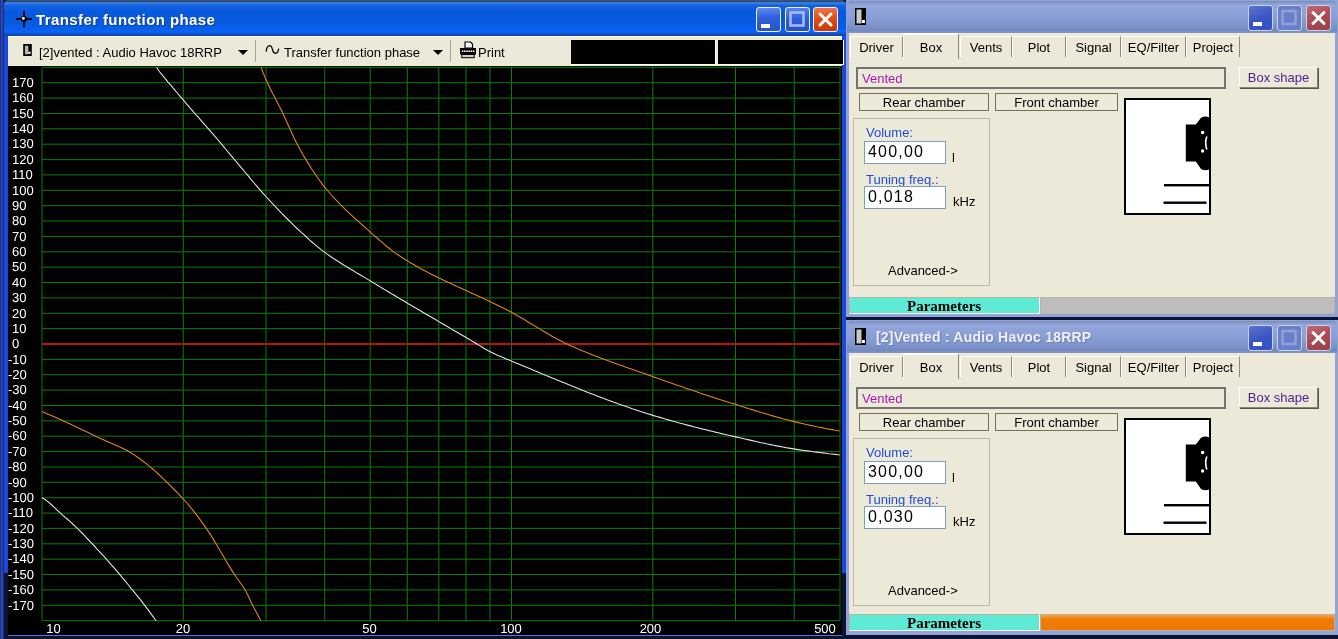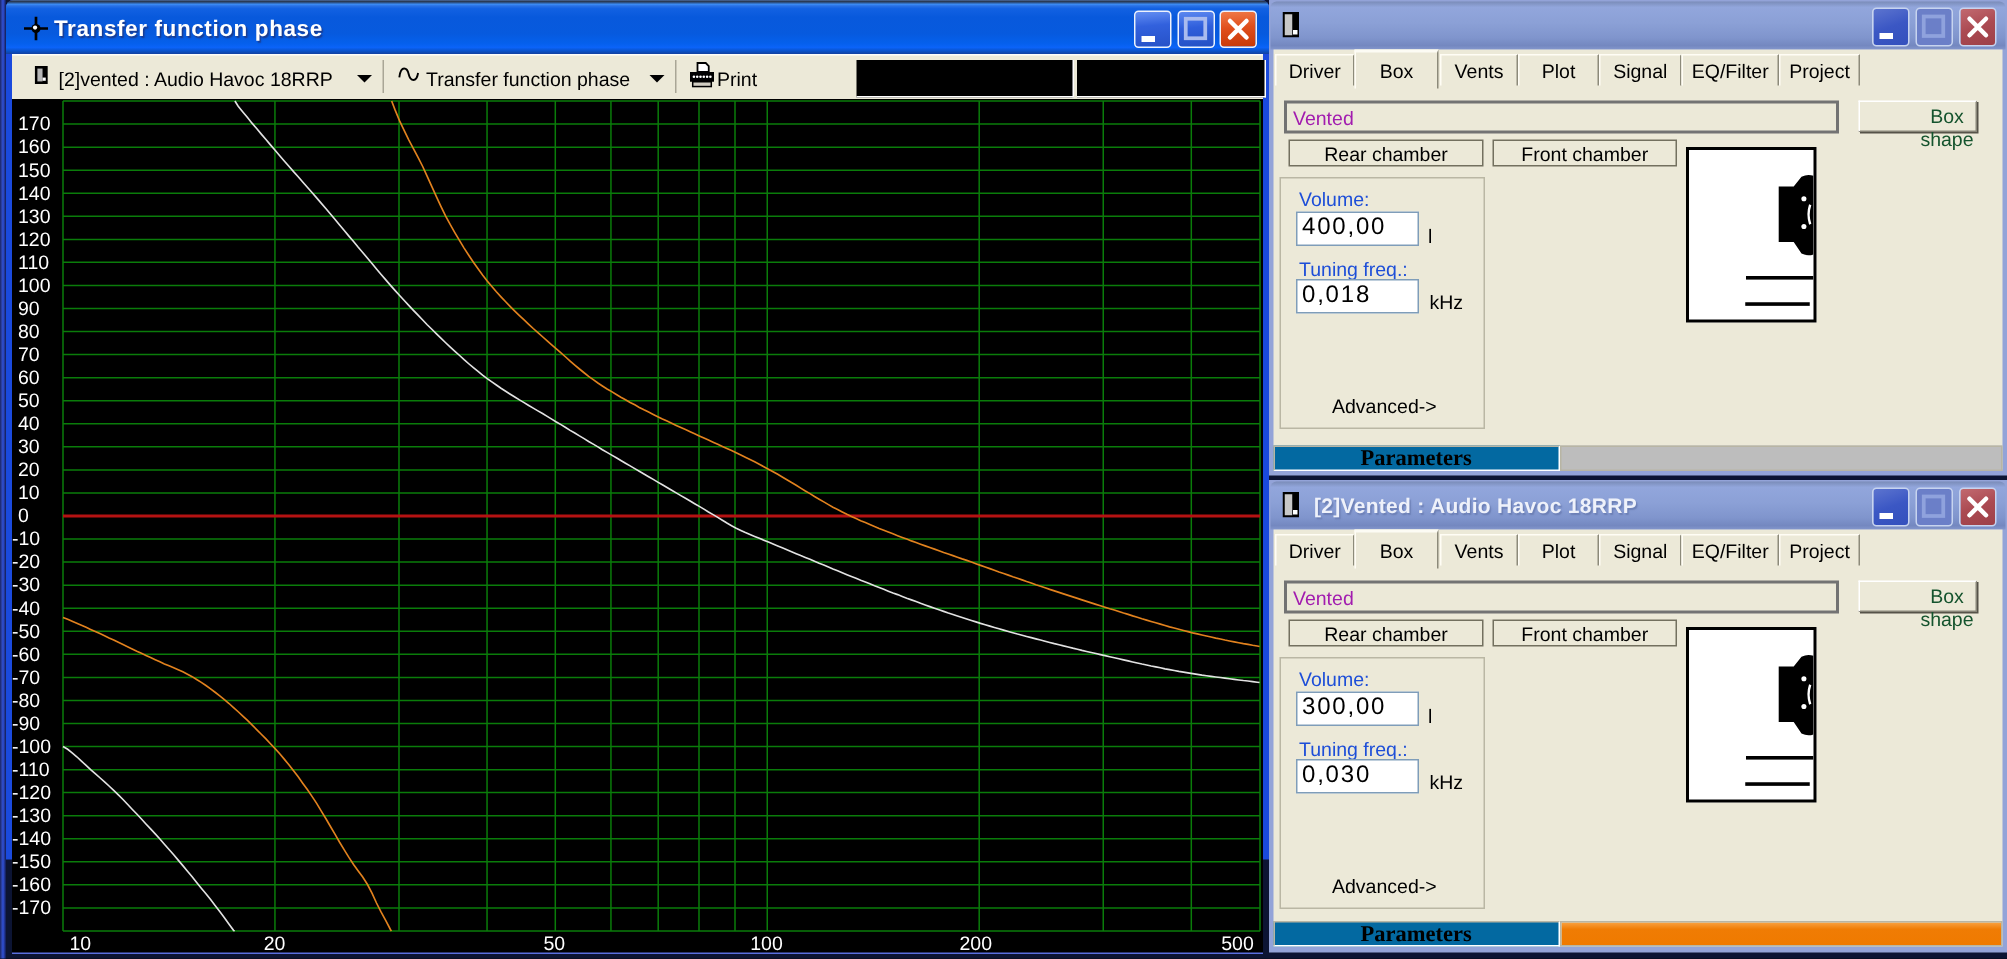--- a/index.html
+++ b/index.html
@@ -23,28 +23,28 @@
 .rwin { position:absolute; left:846px; width:492px; background:#93a3d8; }
 .rwin .tbar { position:absolute; left:1px; top:1px; width:490px; height:32px; border-radius:4px 4px 0 0;
   background:linear-gradient(180deg,#7a8cb8 0%,#92a6dc 12%,#8ba0d6 45%,#8095cd 75%,#7488c0 92%,#8396cc 100%); }
 .rwin .ttext { position:absolute; left:30px; top:9px; font-size:14px; font-weight:bold; color:#eef1fa; letter-spacing:0.2px; text-shadow:1px 1px 1px #6b7eb4; }
 .rwin .client { position:absolute; left:3px; top:33px; width:486px; background:#ece9d8; }
 .rbtn { position:absolute; width:25px; height:26px; top:5px; border-radius:3px; border:1px solid #c7d4ef; }
 .tab { position:absolute; top:3px; height:21px; background:#ece9d8; border-left:1px solid #fffdf5; border-right:1px solid #8c8a7a; border-top:1px solid #fffdf5; font-size:13px; color:#000; text-align:center; padding-top:3px; }
 .tab.active { top:0px; height:26px; border-top:2px solid #fcfbf4; z-index:3; padding-top:5px; }
 
 .field { position:absolute; background:#ece9d8; border:2px solid #737373; font-size:13px; color:#a21caf; padding:2px 0 0 4px; }
-.btn3d { position:absolute; background:#ece9d8; border-top:1px solid #fff; border-left:1px solid #fff; border-right:1.5px solid #888578; border-bottom:1.5px solid #888578; box-shadow:1px 1px 0 #565349; font-size:13px; color:#14532d; text-align:center;padding-left:39px; }
+.btn3d { position:absolute; background:#ece9d8; border-top:1px solid #fff; border-left:1px solid #fff; border-right:1.5px solid #888578; border-bottom:1.5px solid #888578; box-shadow:1px 1px 0 #565349; font-size:13px; color:#4c1d95; text-align:center; }
 .fbtn { position:absolute; background:#ece9d8; border:1px solid #73705f; font-size:13px; color:#000; text-align:center; }
 .gbox { position:absolute; border:1px solid #bab7a4; }
 .bluelab { position:absolute; font-size:13px; color:#1d4ed8; }
 .edit { position:absolute; background:#fff; border:1px solid #7f9db9; font-size:16px; letter-spacing:1.2px; color:#000; padding:1px 0 0 3px; }
 .unit { position:absolute; font-size:13px; color:#000; }
 .statusbar { position:absolute; height:17px; }
-.scell1 { position:absolute; left:0; top:0; width:191px; height:17px; background:#0369a1; border:1px solid #b8b5a4; border-right:1px solid #fff; border-bottom:1px solid #fff; }
+.scell1 { position:absolute; left:0; top:0; width:191px; height:17px; background:#5eead4; border:1px solid #b8b5a4; border-right:1px solid #fff; border-bottom:1px solid #fff; }
 .scell1 span { position:absolute; left:57px; top:0px; font-family:"Liberation Serif", serif; font-weight:bold; font-size:15px; }
 .boxdiag { position:absolute; background:#fff; border:2px solid #000; }
 </style>
 </head>
 <body>
 
 <div class="abs" style="left:0;top:0;width:4px;height:639px;background:linear-gradient(90deg,#1a2466 0%,#2a3f9e 25%,#3050d8 50%,#1c2c7c 85%,#10194a 100%)"></div>
 
 <div id="plotwin">
   <div class="tbar"></div>

